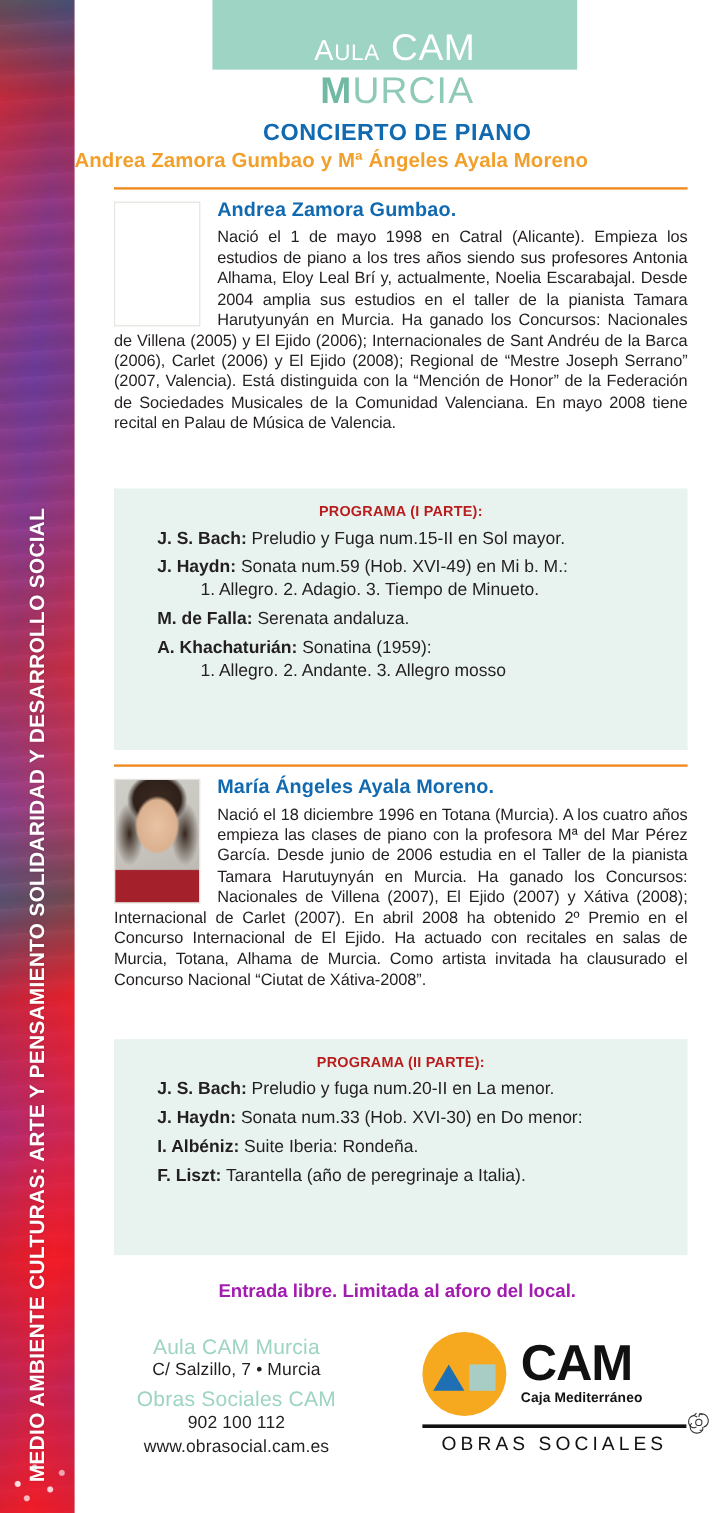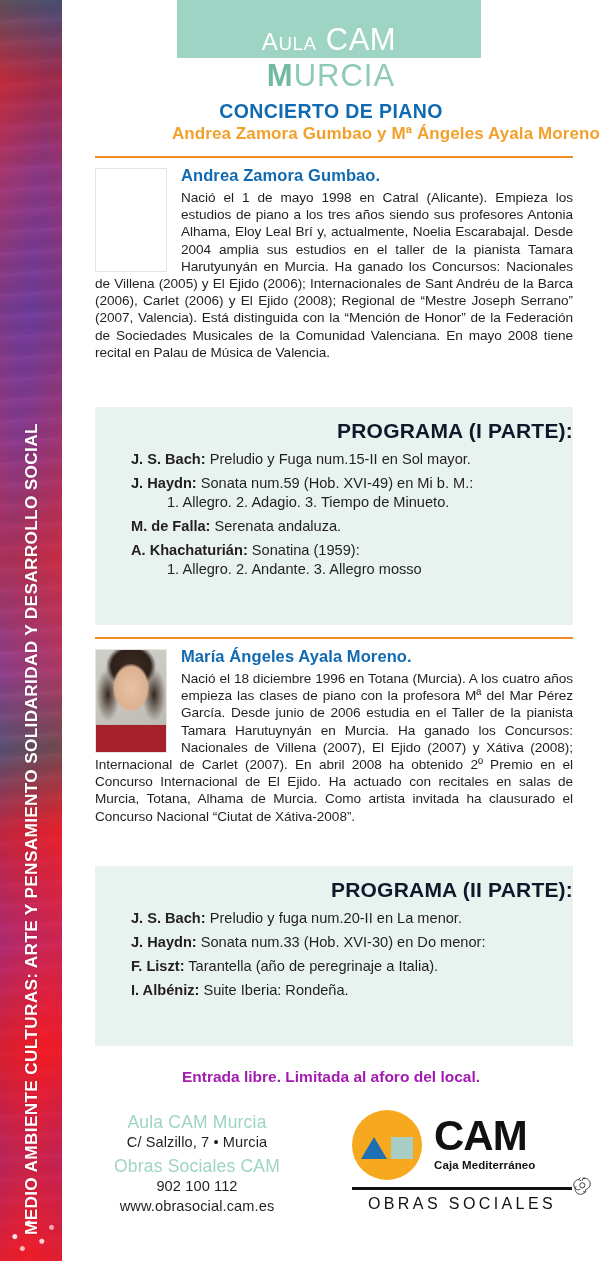--- a/index.html
+++ b/index.html
@@ -145,21 +145,21 @@
     text-align: center;
     color: #1169b0;
     font-weight: bold;
     font-size: 19.5px;
     letter-spacing: 0.4px;
   }
   .performers {
     position: absolute;
     left: 0; top: 124px;
     width: 538px;
-    text-align: right;
+    text-align: left;
     color: #f2a02c;
     font-weight: bold;
     font-size: 17px;
     letter-spacing: 0.1px;
   }
 
   .rule-orange {
     position: absolute;
     left: 33px;
     width: 478px;
@@ -218,24 +218,24 @@
   
   .program {
     position: absolute;
     left: 33px;
     width: 478px;
     background: #e8f3ef;
     box-sizing: border-box;
     padding: 12px 0 14px 0;
   }
   .program-title {
-    text-align: right;
-    color: #0f172a;
-    font-weight: bold;
-    font-size: 21px;
+    text-align: center;
+    color: #b91c1c;
+    font-weight: bold;
+    font-size: 12px;
     margin-bottom: 7px;
     letter-spacing: 0.2px;
   }
   .piece {
     font-size: 14.6px;
     line-height: 19px;
     color: #231f20;
     padding-left: 36px;
     padding-right: 32px;
     margin-bottom: 5px;
@@ -417,24 +417,24 @@
     <div class="program" style="top:866px; height:180px;">
       <div class="program-title">PROGRAMA (II PARTE):</div>
 
       <div class="piece">
         <b>J. S. Bach:</b><span> Preludio y fuga num.20-II en La menor.</span>
       </div>
       <div class="piece">
         <b>J. Haydn:</b><span> Sonata num.33 (Hob. XVI-30) en Do menor:</span>
       </div>
       <div class="piece">
+        <b>I. Albéniz:</b><span> Suite Iberia: Rondeña.</span>
+      </div>
+      <div class="piece">
         <b>F. Liszt:</b><span> Tarantella (año de peregrinaje a Italia).</span>
-      </div>
-      <div class="piece">
-        <b>I. Albéniz:</b><span> Suite Iberia: Rondeña.</span>
       </div>
     </div>
 
     <div class="entrada" style="top:1068px;">Entrada libre. Limitada al aforo del local.</div>
 
     <div class="footer-left" style="top:1112px;">
       <div class="f-teal">Aula CAM Murcia</div>
       <div class="f-dark">C/ Salzillo, 7 • Murcia</div>
       <div class="f-teal" style="margin-top:4px;">Obras Sociales CAM</div>
       <div class="f-dark">902 100 112</div>

